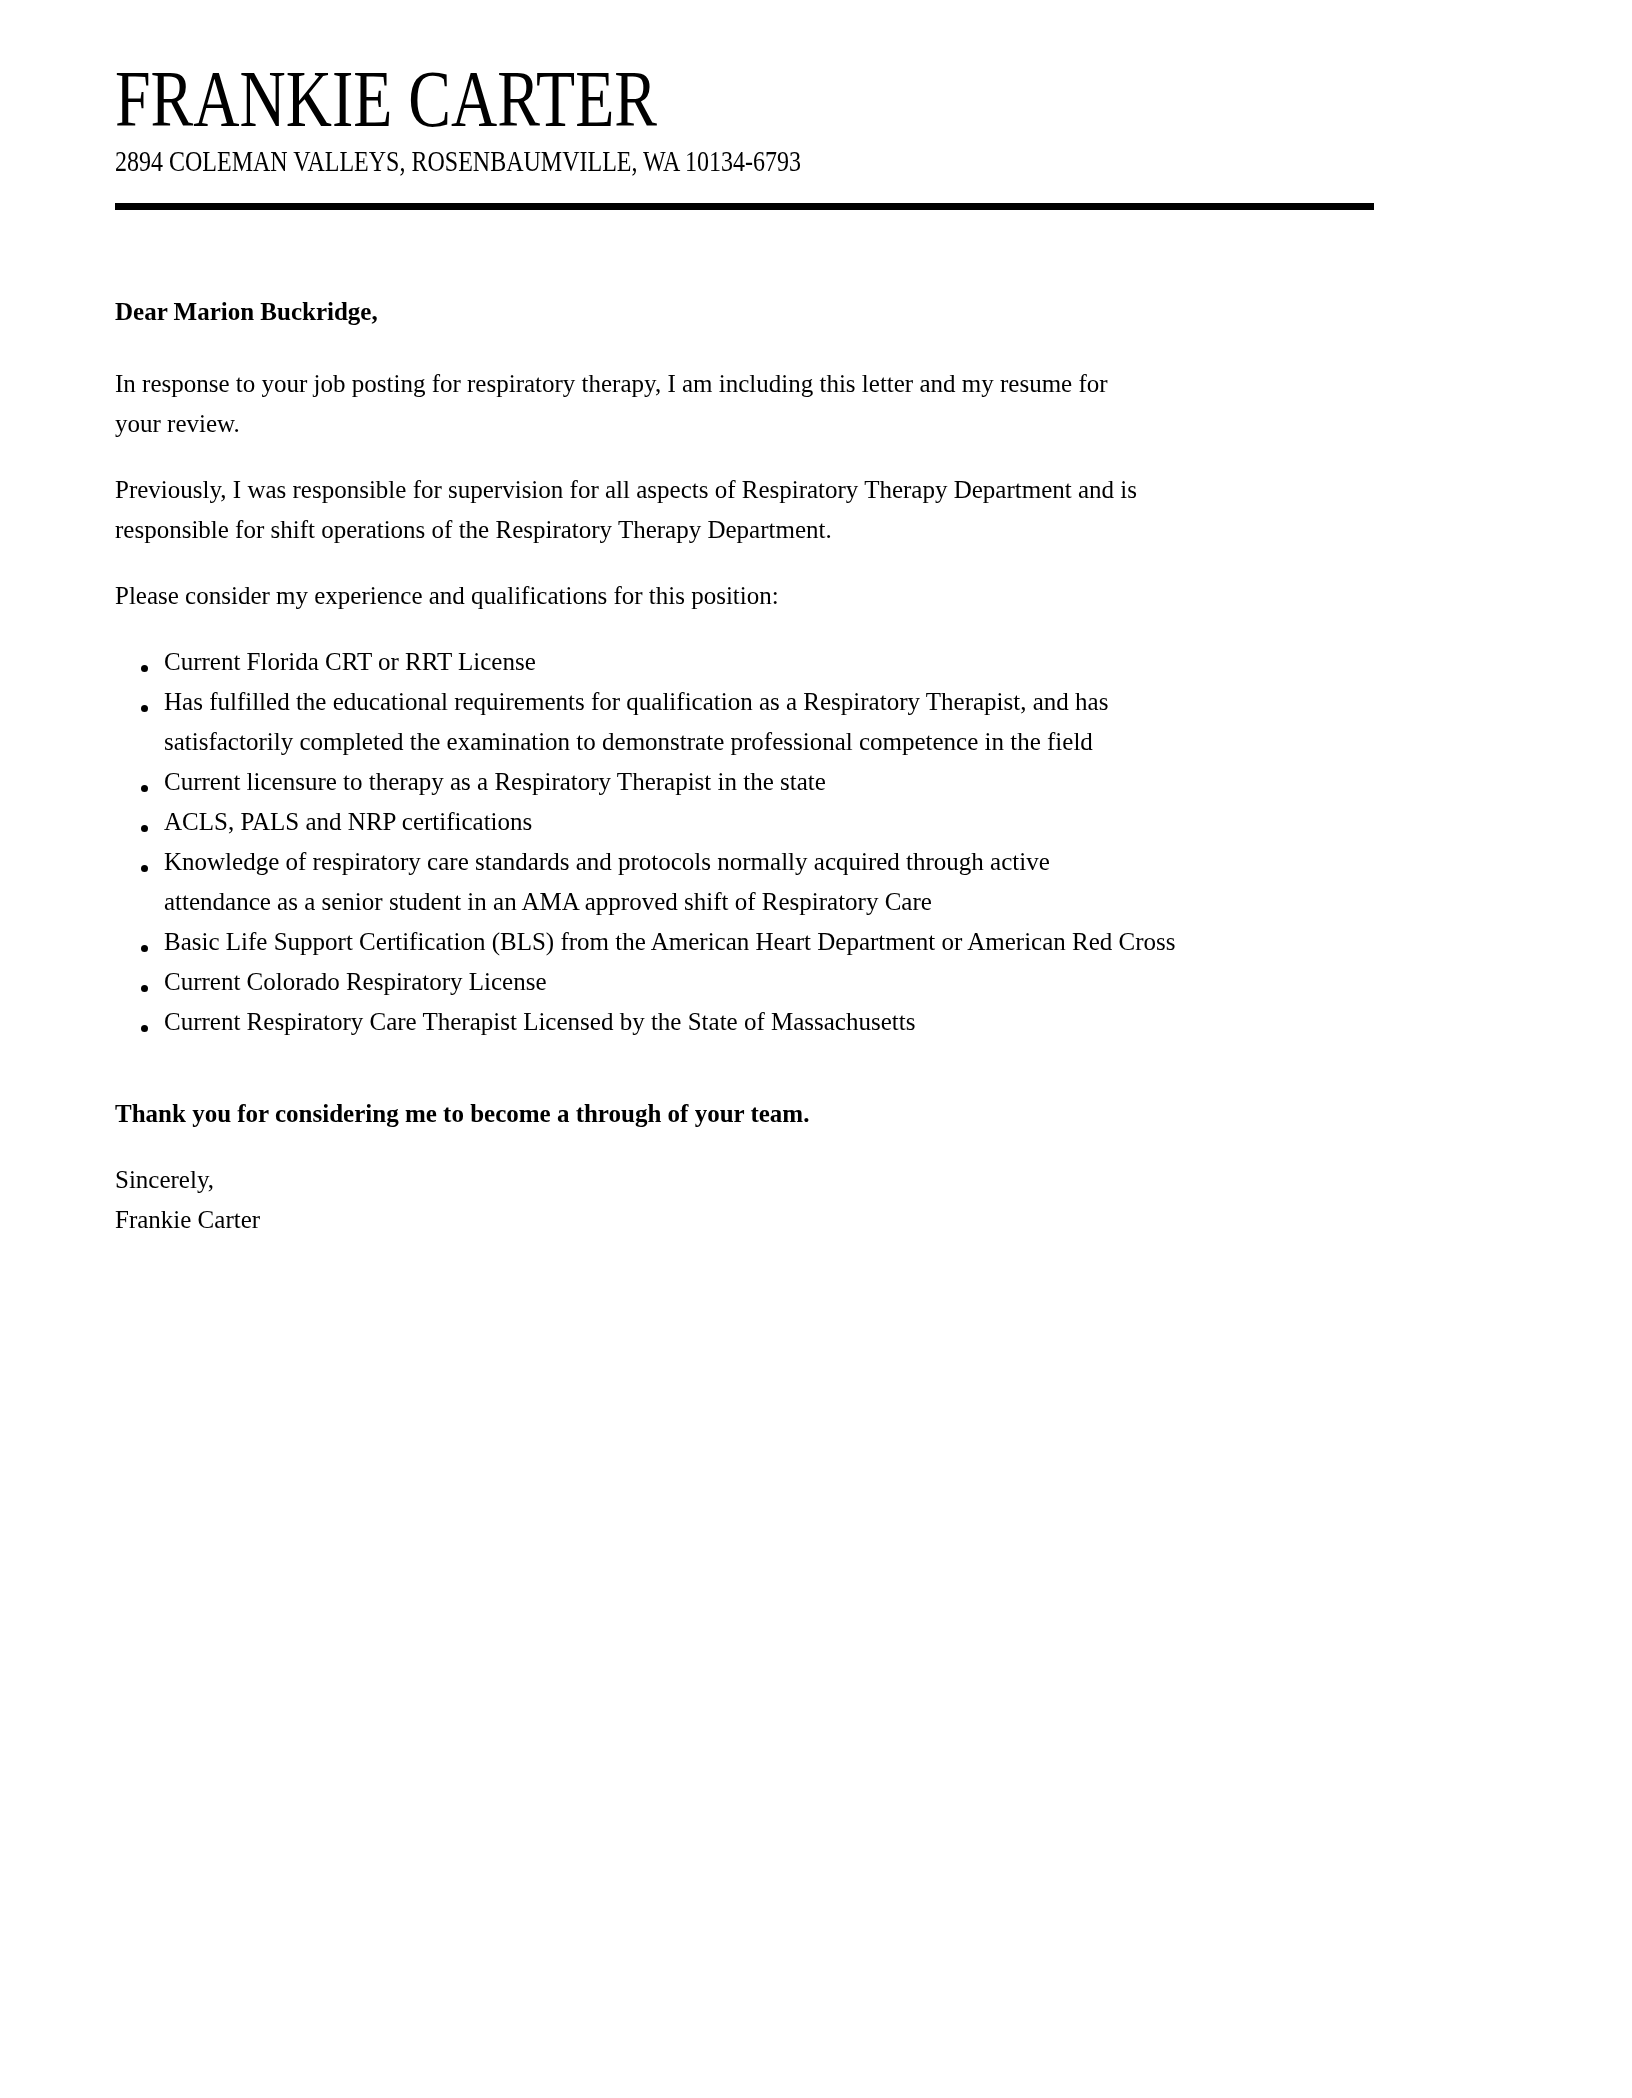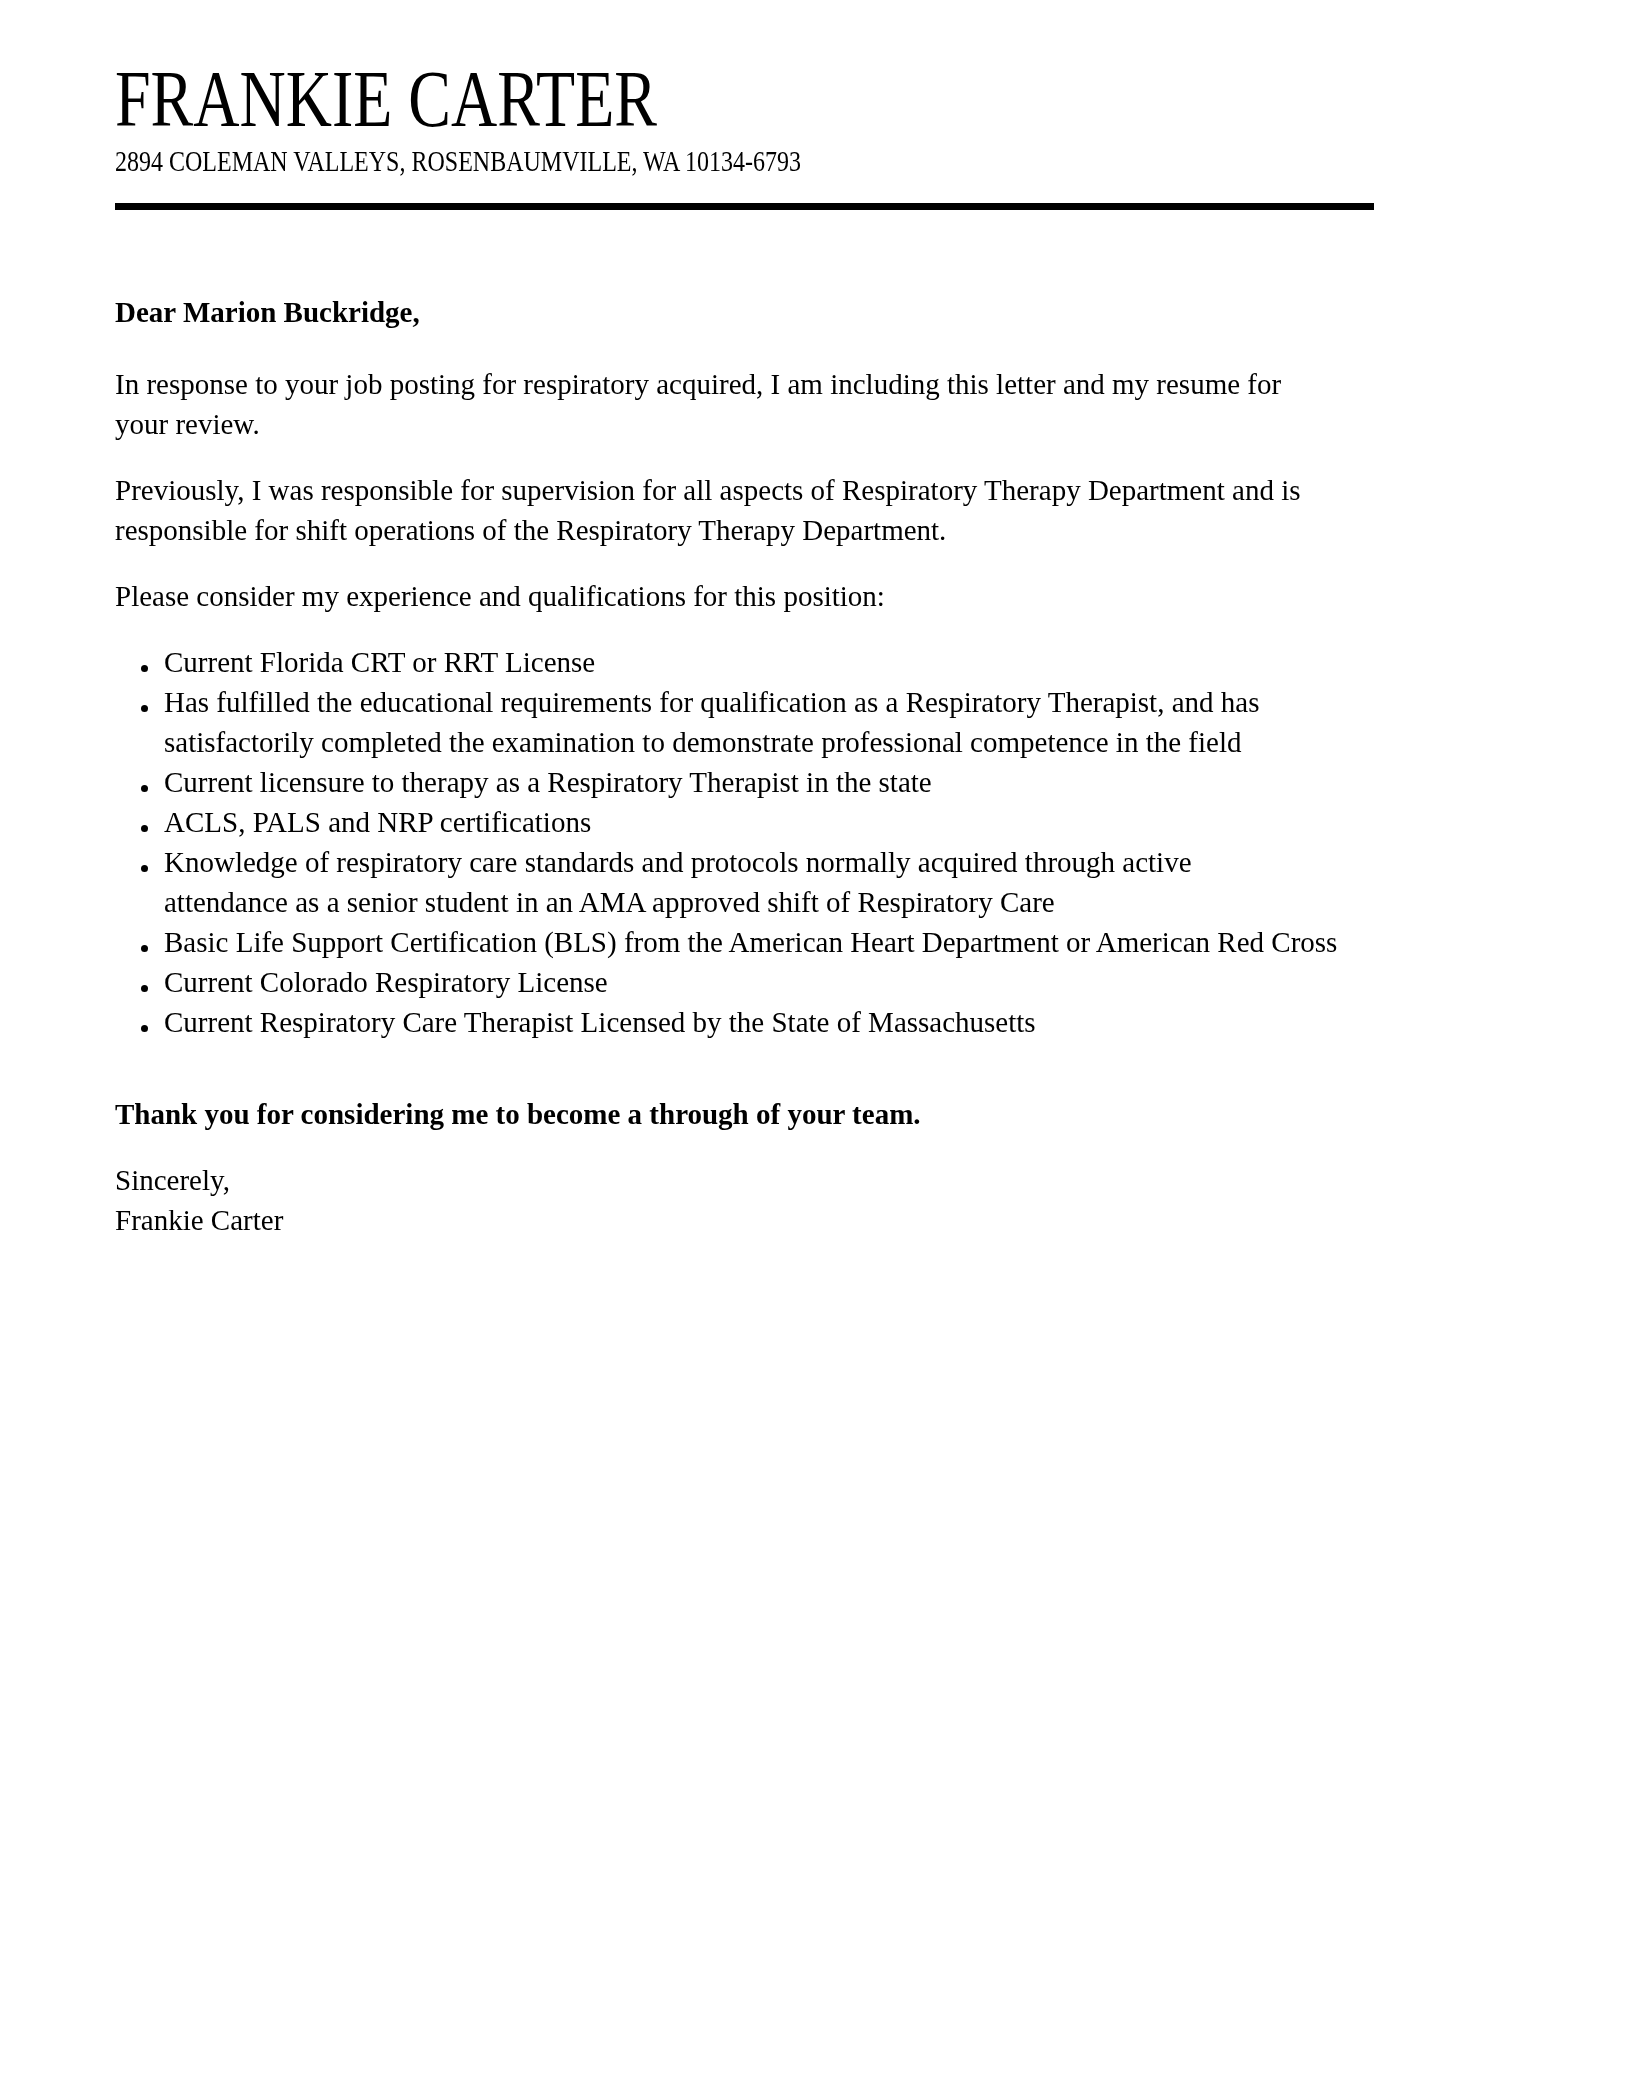--- a/index.html
+++ b/index.html
@@ -35,21 +35,21 @@
   }
   .rule {
     margin: 24px 0 0 0;
     border: none;
     height: 7px;
     background: #000000;
   }
   
   .letter {
     margin-top: 82px;
-    font-size: 29px;
+    font-size: 25px;
     line-height: 40px;
   }
   .letter p { margin: 0 0 26px 0; white-space: pre-line; }
   p.greeting { font-weight: 700; margin-bottom: 32px; }
   p.thanks   { font-weight: 700; }
   ul.quals {
     list-style: none;
     margin: 25px 0 52px 0;
     padding: 0;
     font-family: Liberation Serif, serif;
@@ -79,21 +79,21 @@
     <h1 class="name">FRANKIE CARTER</h1>
     <div class="address">2894 COLEMAN VALLEYS, ROSENBAUMVILLE, WA 10134-6793</div>
   </div>
 
   <hr class="rule">
 
   <div class="letter">
 
     <p class="greeting">Dear Marion Buckridge,</p>
 
-    <p class="para">In response to your job posting for respiratory acquired, I am including this letter and my resume for
+    <p class="para">In response to your job posting for respiratory therapy, I am including this letter and my resume for
 your review.</p>
 
     <p class="para">Previously, I was responsible for supervision for all aspects of Respiratory Therapy Department and is
 responsible for shift operations of the Respiratory Therapy Department.</p>
 
     <p class="para">Please consider my experience and qualifications for this position:</p>
 
     <ul class="quals">
       <li>Current Florida CRT or RRT License</li>
       <li>Has fulfilled the educational requirements for qualification as a Respiratory Therapist, and has

